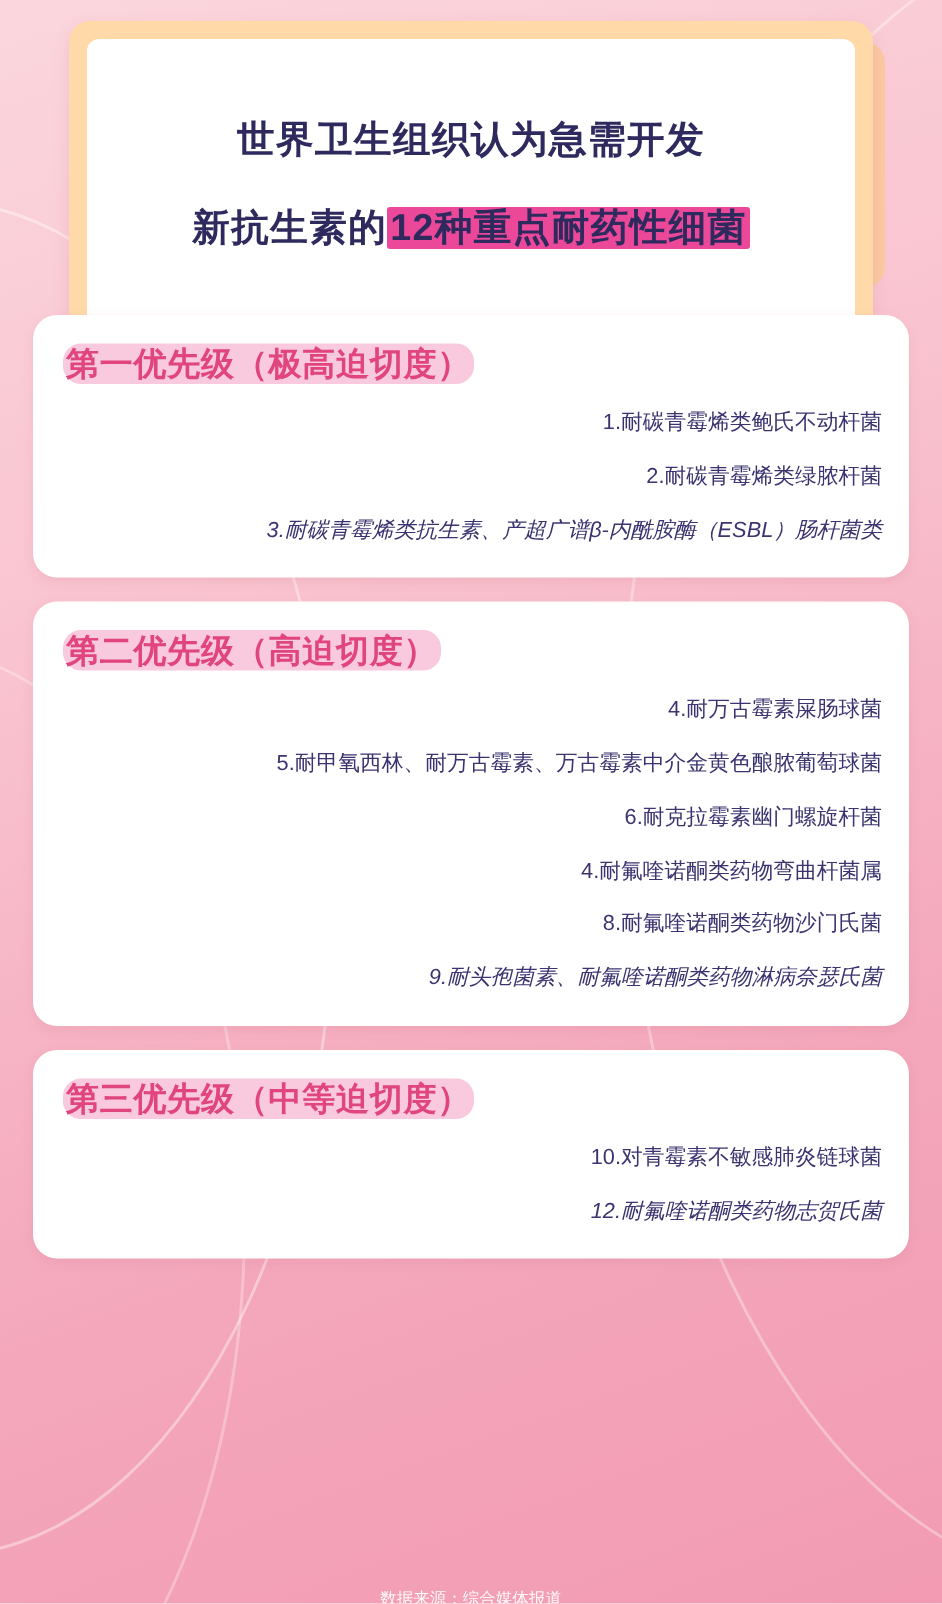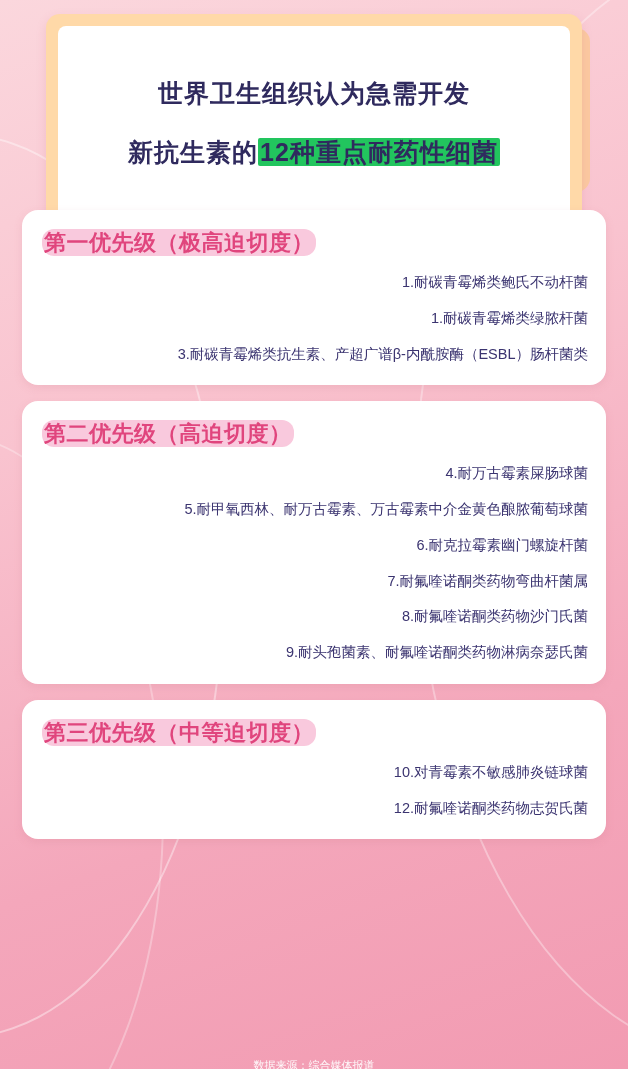--- a/index.html
+++ b/index.html
@@ -88,21 +88,21 @@
     font-size: 25px;
     font-weight: bold;
     letter-spacing: 1px;
     line-height: 1.25;
   }
   .board-title .line2 {
     display: block;
     margin-top: 28px;
   }
   .hl {
-    background: #22c55e;
+    background: #ec4899;
     padding: 0 2px;
     border-radius: 2px;
   }
 
   
   .pin {
     position: absolute;
     border-radius: 50%;
   }
   .pin-left {
@@ -182,20 +182,21 @@
   .item {
     color: #3b3470;
     font-size: 14.5px;
     line-height: 1.5;
     margin: 0 0 14px 4px;
     white-space: nowrap;
     text-align: right;
   }
   .item:last-child {
     margin-bottom: 4px;
+    font-style: italic;
   }
 
   .footer-note {
     position: absolute;
     left: 0;
     right: 0;
     bottom: 10px;
     text-align: center;
     color: #ffffff;
     font-size: 11px;
@@ -229,32 +230,32 @@
     <div class="pin-right-line"></div>
     <div class="tag-yellow"></div>
     <div class="tag-purple"></div>
   </div>
 
   <div class="card">
     <div class="card-title">
       <span class="th">第一优先级（极高迫切度）</span>
     </div>
     <div class="item">1.耐碳青霉烯类鲍氏不动杆菌</div>
-    <div class="item">1.耐碳青霉烯类绿脓杆菌</div>
+    <div class="item">2.耐碳青霉烯类绿脓杆菌</div>
     <div class="item">3.耐碳青霉烯类抗生素、产超广谱β-内酰胺酶（ESBL）肠杆菌类</div>
   </div>
 
   <div class="card">
     <div class="card-title">
       <span class="th">第二优先级（高迫切度）</span>
     </div>
     <div class="item">4.耐万古霉素屎肠球菌</div>
     <div class="item">5.耐甲氧西林、耐万古霉素、万古霉素中介金黄色酿脓葡萄球菌</div>
     <div class="item">6.耐克拉霉素幽门螺旋杆菌</div>
-    <div class="item">7.耐氟喹诺酮类药物弯曲杆菌属</div>
+    <div class="item">4.耐氟喹诺酮类药物弯曲杆菌属</div>
     <div class="item">8.耐氟喹诺酮类药物沙门氏菌</div>
     <div class="item">9.耐头孢菌素、耐氟喹诺酮类药物淋病奈瑟氏菌</div>
   </div>
 
   <div class="card">
     <div class="card-title">
       <span class="th">第三优先级（中等迫切度）</span>
     </div>
     <div class="item">10.对青霉素不敏感肺炎链球菌</div>
     <div class="item">12.耐氟喹诺酮类药物志贺氏菌</div>

